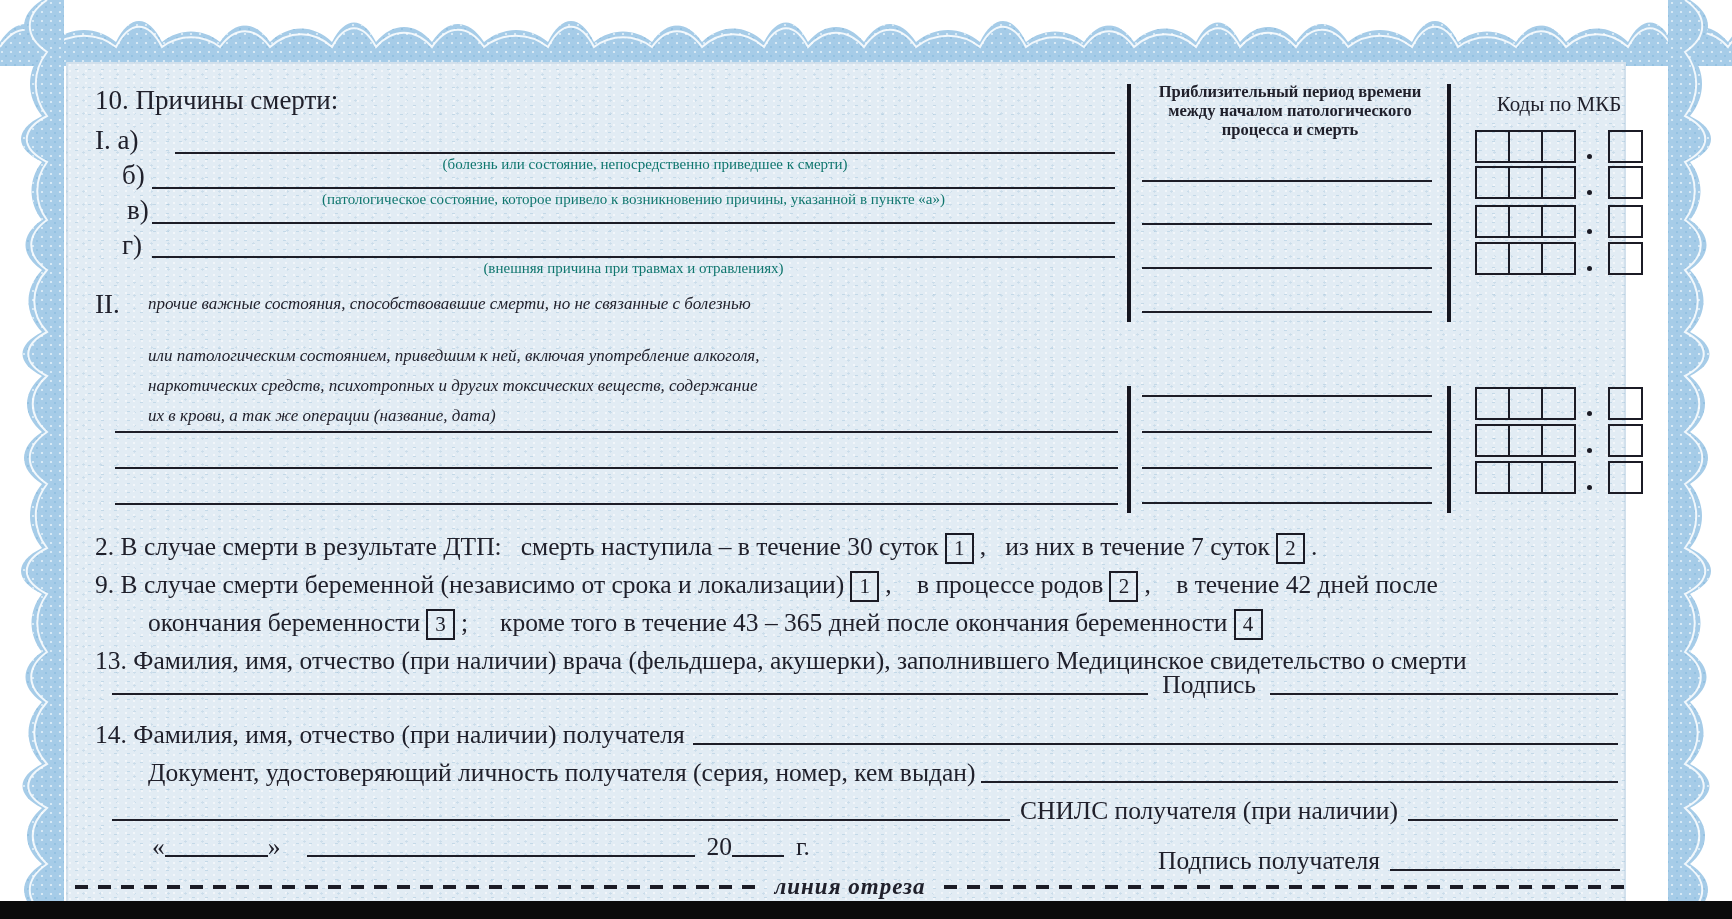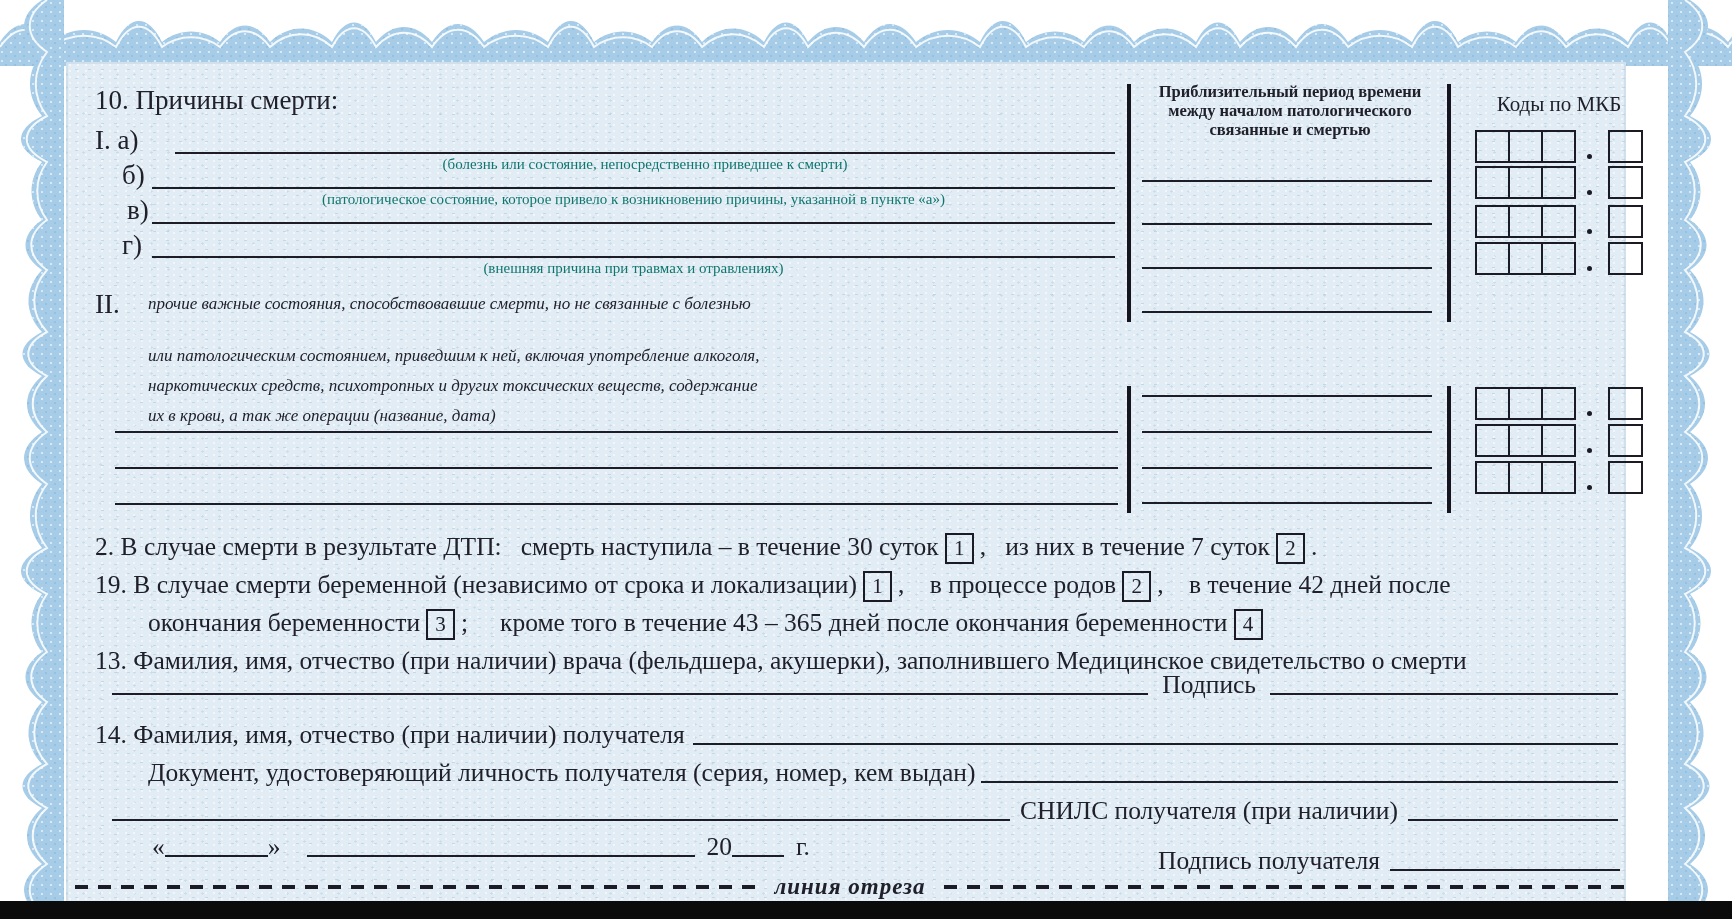--- a/index.html
+++ b/index.html
@@ -95,21 +95,21 @@
   <div class="abs t27" style="left:127px;top:196px;">в)</div>
   <div class="line" style="left:152px;top:222px;width:963px;"></div>
 
   <div class="abs t27" style="left:122px;top:231px;">г)</div>
   <div class="line" style="left:152px;top:256px;width:963px;"></div>
   <div class="cap" style="left:152px;top:260px;width:963px;">(внешняя причина при травмах и отравлениях)</div>
 
   <div class="periodhead">
     <div>Приблизительный период времени</div>
     <div>между началом патологического</div>
-    <div>связанные и смертью</div>
+    <div>процесса и смерть</div>
   </div>
   <div class="vbar" style="left:1127px;top:84px;height:238px;"></div>
   <div class="vbar" style="left:1447px;top:84px;height:238px;"></div>
   <div class="line" style="left:1142px;top:180px;width:290px;"></div>
   <div class="line" style="left:1142px;top:223px;width:290px;"></div>
   <div class="line" style="left:1142px;top:267px;width:290px;"></div>
   <div class="line" style="left:1142px;top:311px;width:290px;"></div>
 
   <div class="icdhead">Коды по МКБ</div>
   <div class="icdrow" style="left:1475px;top:130px;">
@@ -197,21 +197,21 @@
 
   <div class="trow" style="left:95px;top:532px;">
     <span>2. В случае смерти в результате ДТП:   смерть наступила – в течение 30 суток</span>
     <span class="numbox">1</span>
     <span>,   из них в течение 7 суток</span>
     <span class="numbox">2</span>
     <span>.</span>
   </div>
 
   <div class="trow" style="left:95px;top:570px;">
-    <span>19. В случае смерти беременной (независимо от срока и локализации)</span>
+    <span>9. В случае смерти беременной (независимо от срока и локализации)</span>
     <span class="numbox">1</span>
     <span>,    в процессе родов</span>
     <span class="numbox">2</span>
     <span>,    в течение 42 дней после</span>
   </div>
   <div class="trow" style="left:148px;top:608px;">
     <span>окончания беременности</span>
     <span class="numbox">3</span>
     <span>;     кроме того в течение 43 – 365 дней после окончания беременности</span>
     <span class="numbox">4</span>

